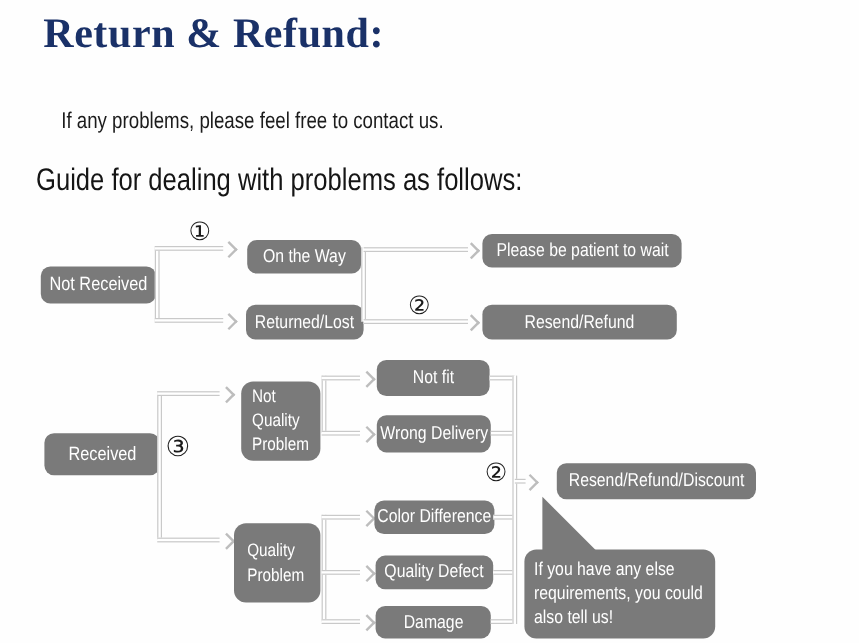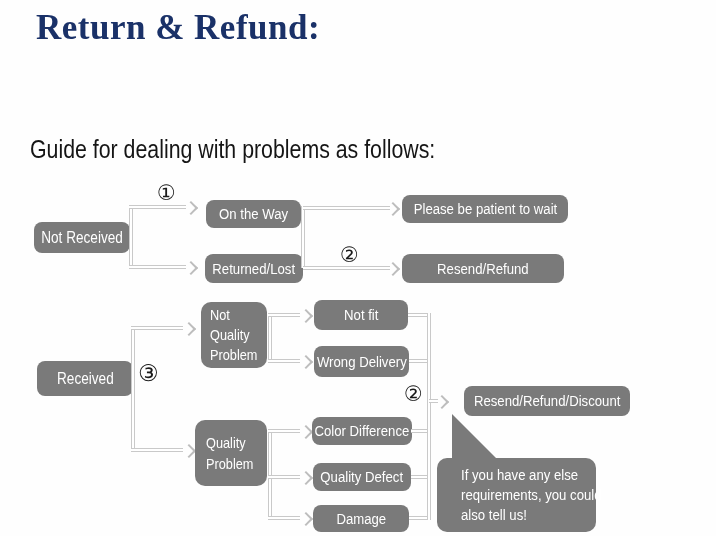--- a/index.html
+++ b/index.html
@@ -21,21 +21,21 @@
   .guide {
     position:absolute; left:30px; top:134px; color:#151515;
     font-size:26px; white-space:nowrap;text-decoration:underline;
   }
   .box {
     position:absolute; background:#7a7a7a; color:#ffffff;
     border-radius:8px; display:flex; align-items:center; justify-content:center;
     font-size:15.5px; white-space:nowrap;
   }
   .box > span { display:inline-block; transform:scaleX(0.85); transform-origin:center center; }
-  .box.leftal { justify-content:center; white-space:normal; }
+  .box.leftal { justify-content:center; white-space:normal;margin-top:16px; }
   .box.leftal > span { transform-origin:left center; white-space:normal; }
   .box.big { border-radius:10px; }
   .fs16 { font-size:16px; }
   .hl {
     position:absolute; height:2px; background:#ffffff;
     border-top:1px solid #c9c9c9; border-bottom:1px solid #c9c9c9;
   }
   .vl {
     position:absolute; width:2px; background:#ffffff;
     border-left:1px solid #c9c9c9; border-right:1px solid #c9c9c9;
@@ -46,31 +46,34 @@
     transform:rotate(45deg); background:transparent;
   }
   .marker {
     position:absolute; font-family:"DejaVu Sans", sans-serif;
     font-size:21px; line-height:1; color:#1a1a1a;
   }
   .bubble {
     position:absolute; left:437px; top:458px; width:159px; height:74px;
     background:#7a7a7a; color:#fff; border-radius:10px;
     display:flex; flex-direction:column; justify-content:center;
-    padding:0 24px; box-sizing:border-box; font-size:15.5px; line-height:20px;
+    padding:0 8px; box-sizing:border-box; font-size:15.5px; line-height:20px;
   }
   .bubble span { display:block; transform:scaleX(0.85); transform-origin:left center; white-space:nowrap; }
   .tail { position:absolute; left:446px; top:412px; }
 </style>
 </head>
 <body>
 
 <div class="canvas">
 
   <div class="title">Return &amp; Refund:</div>
+  <div class="intro" style="left:51px; top:91px;">
+    <span>If any problems, please feel free to contact us.</span>
+  </div>
   <div class="guide">
     <span>Guide for dealing with problems as follows:</span>
   </div>
 
   <div class="box fs16" style="left:34px; top:222px; width:96px; height:31px;">
       <span>Not Received</span>
     </div>
 
   <div class="vl" style="left:129px; top:205px; height:64px;"></div>
   <div class="hl" style="left:129px; top:205px; width:57px;"></div>

